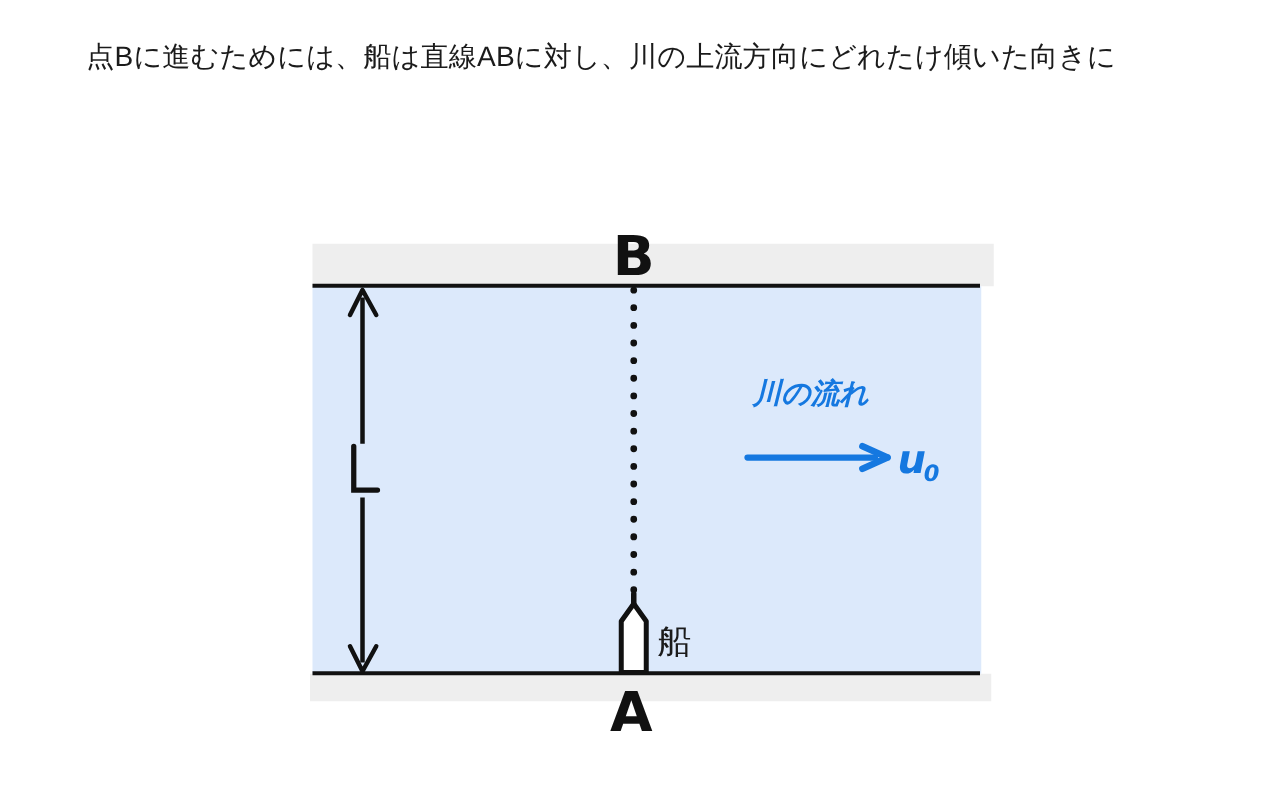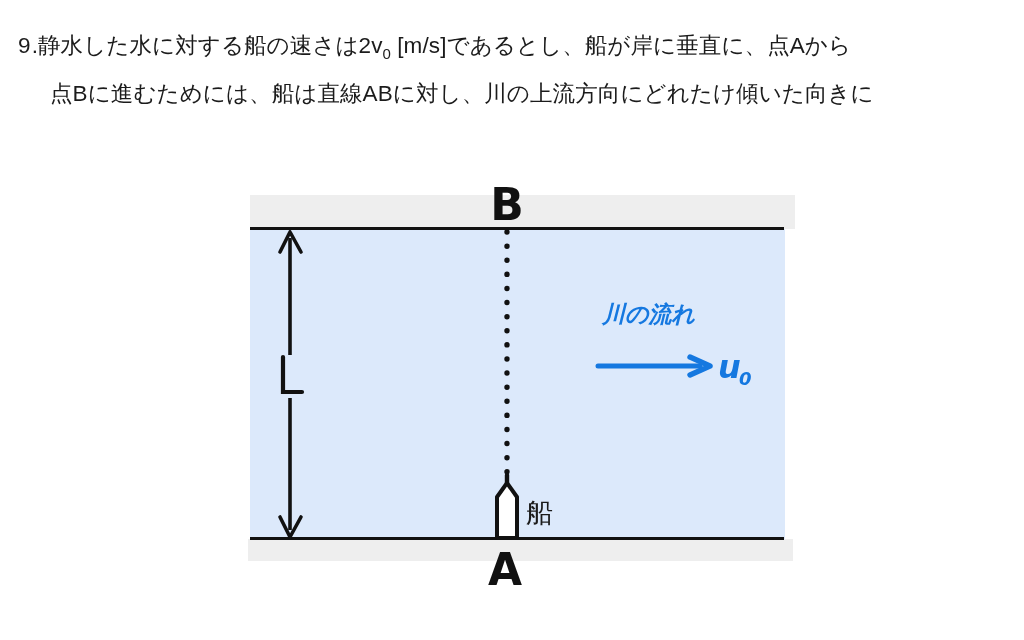--- a/index.html
+++ b/index.html
@@ -33,21 +33,21 @@
     color: #1b1b1b;
   }
   .stmt-line-1 {
     margin-left: 18px;
   }
   .stmt-line-1 .q-num {
     display: inline-block;
     margin-right: 1px;
   }
   .stmt-line-2, .stmt-line-3 {
-    margin-left: 50px;
+    margin-left: 69px;
   }
   .sub0 {
     font-size: 15px;
     vertical-align: sub;
     letter-spacing: 0;
   }
 
   
   #river-diagram {
     position: absolute;
@@ -73,23 +73,20 @@
     font-family: "DejaVu Sans", sans-serif;
     font-style: italic;
     font-weight: 700;
   }
 </style>
 </head>
 <body>
 
 <div id="problem-statement">
 
-  <div class="stmt-line stmt-line-1">
-    <span class="q-num">9</span><span>.</span><span>静水した水に対する船の速さは2v</span><span class="sub0">0</span><span> [m/s]であるとし、船が岸に垂直に、点Aから</span>
-  </div>
 
   <div class="stmt-line stmt-line-2">点Bに進むためには、船は直線ABに対し、川の上流方向にどれたけ傾いた向きに</div>
 
 
 </div>
 
 <div id="river-diagram">
   <svg width="570" height="420" viewBox="0 0 570 420" xmlns="http://www.w3.org/2000/svg">
 
     <rect x="10" y="25" width="545" height="34" fill="#eeeeee"></rect>

